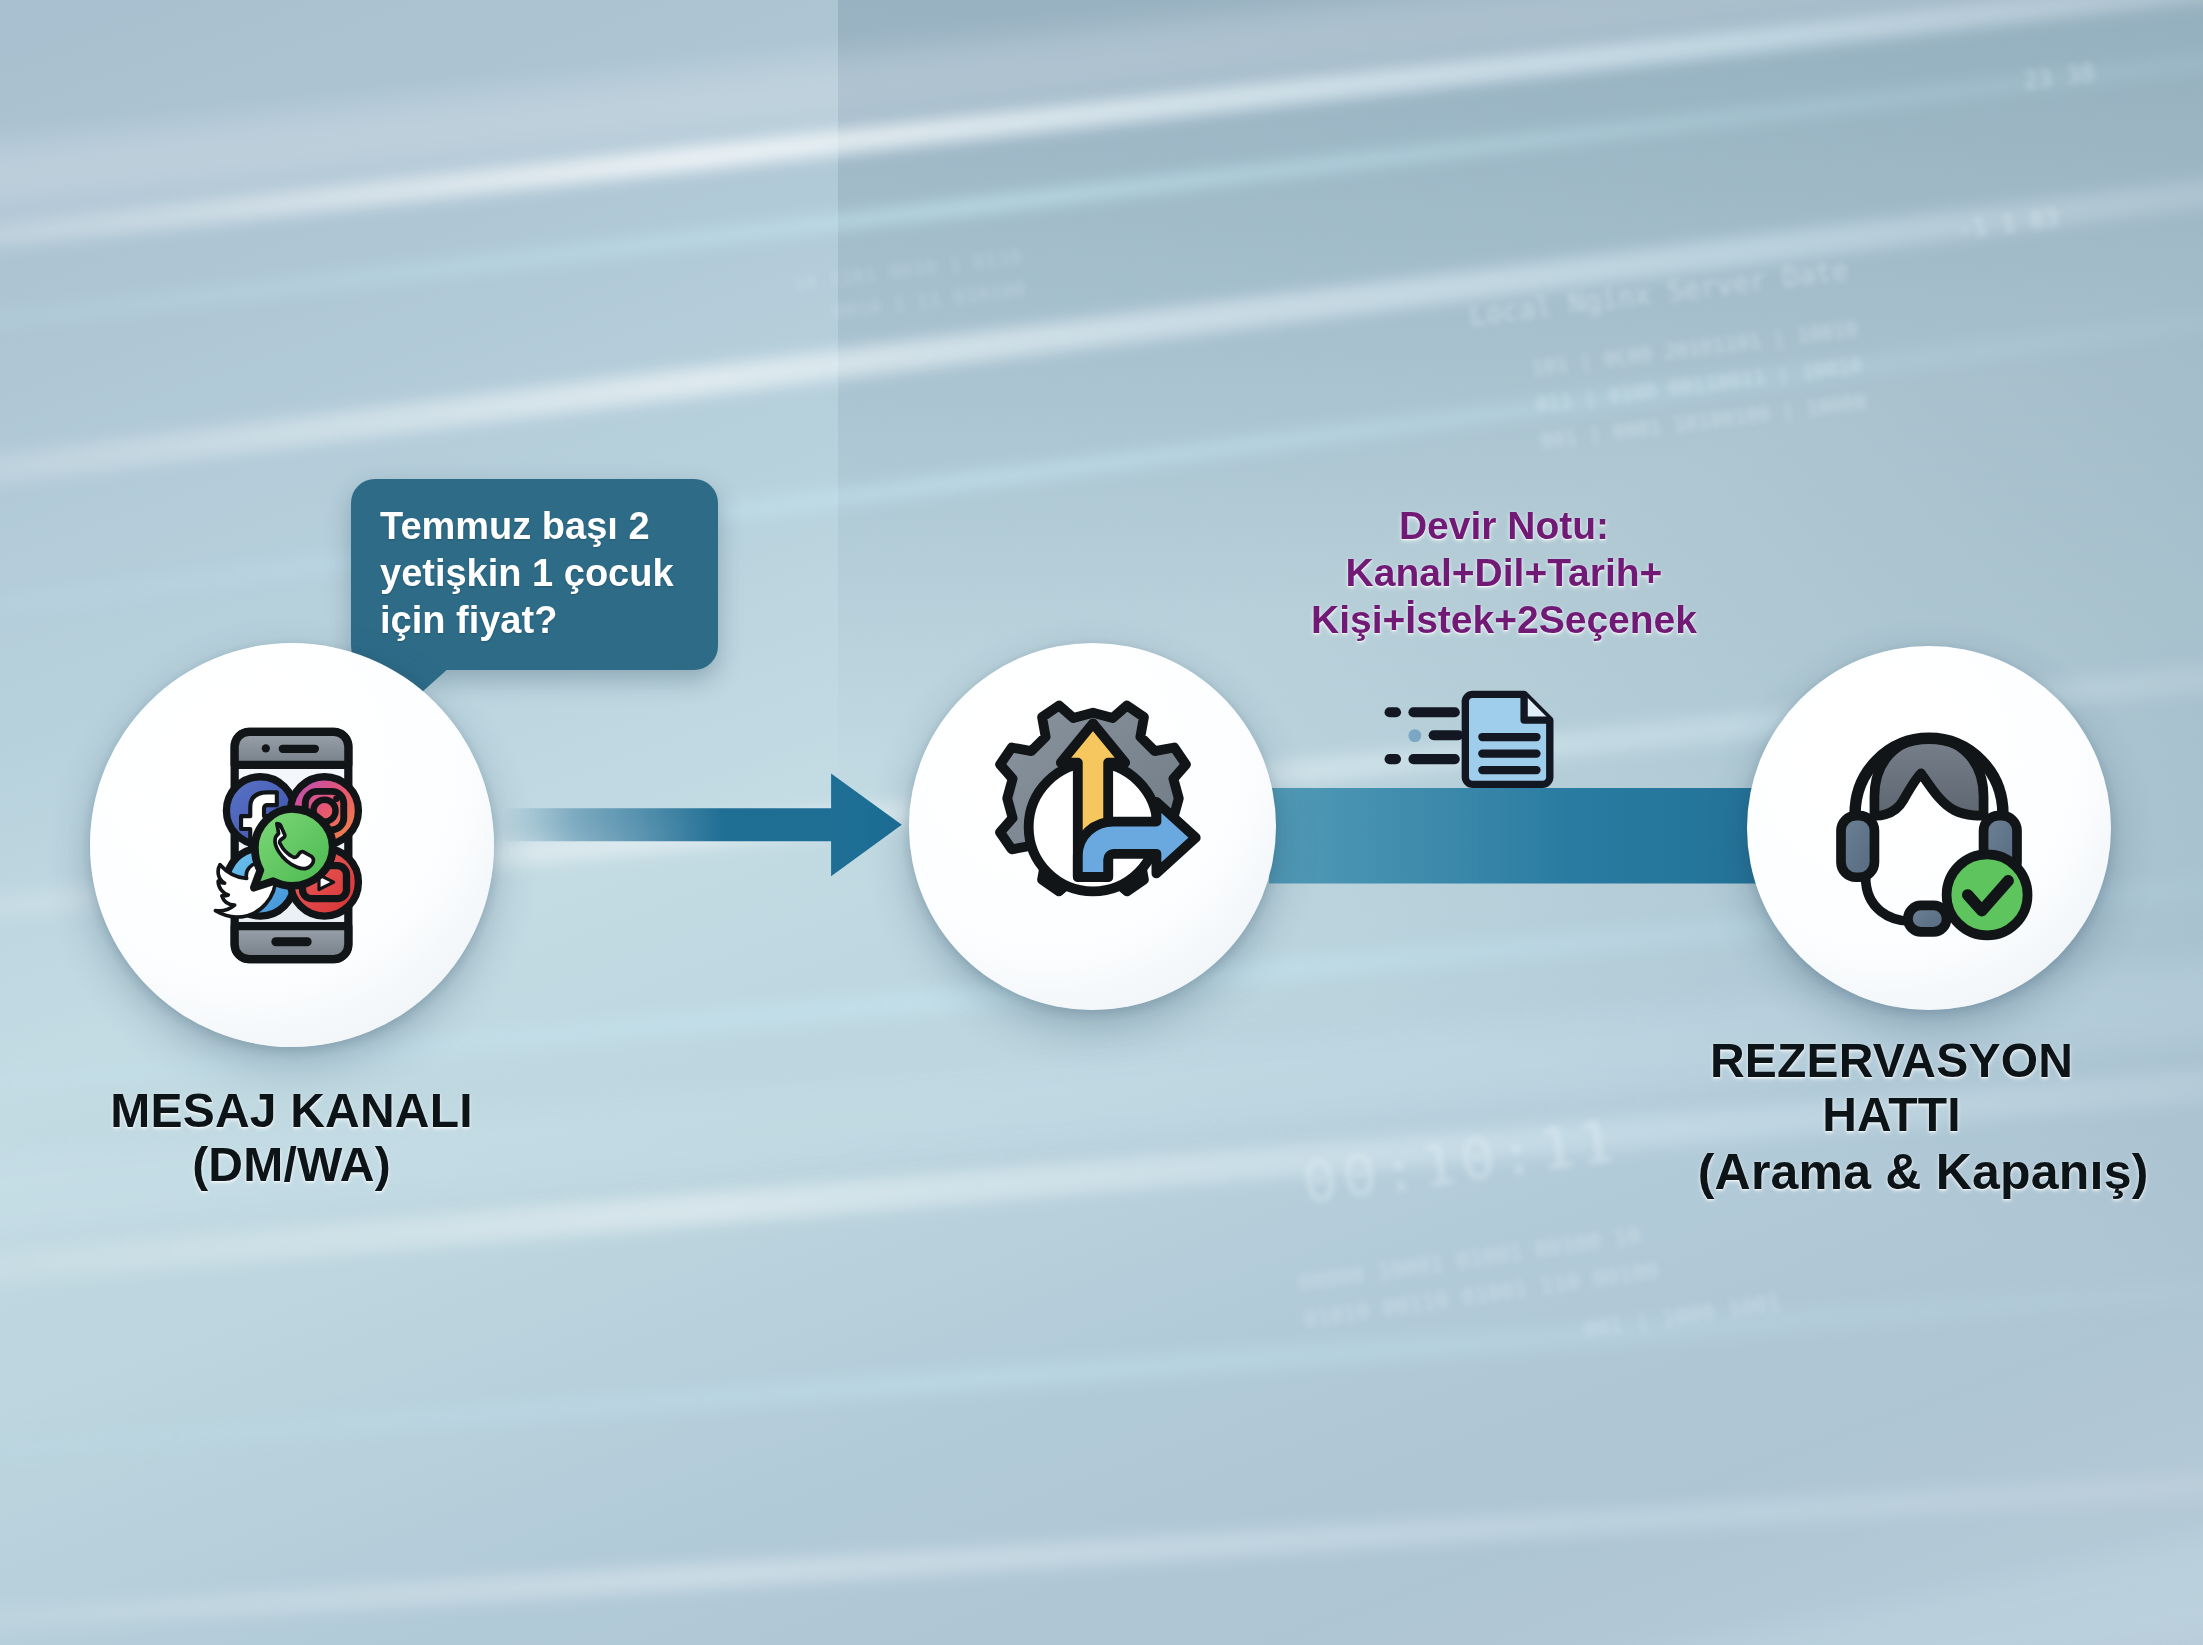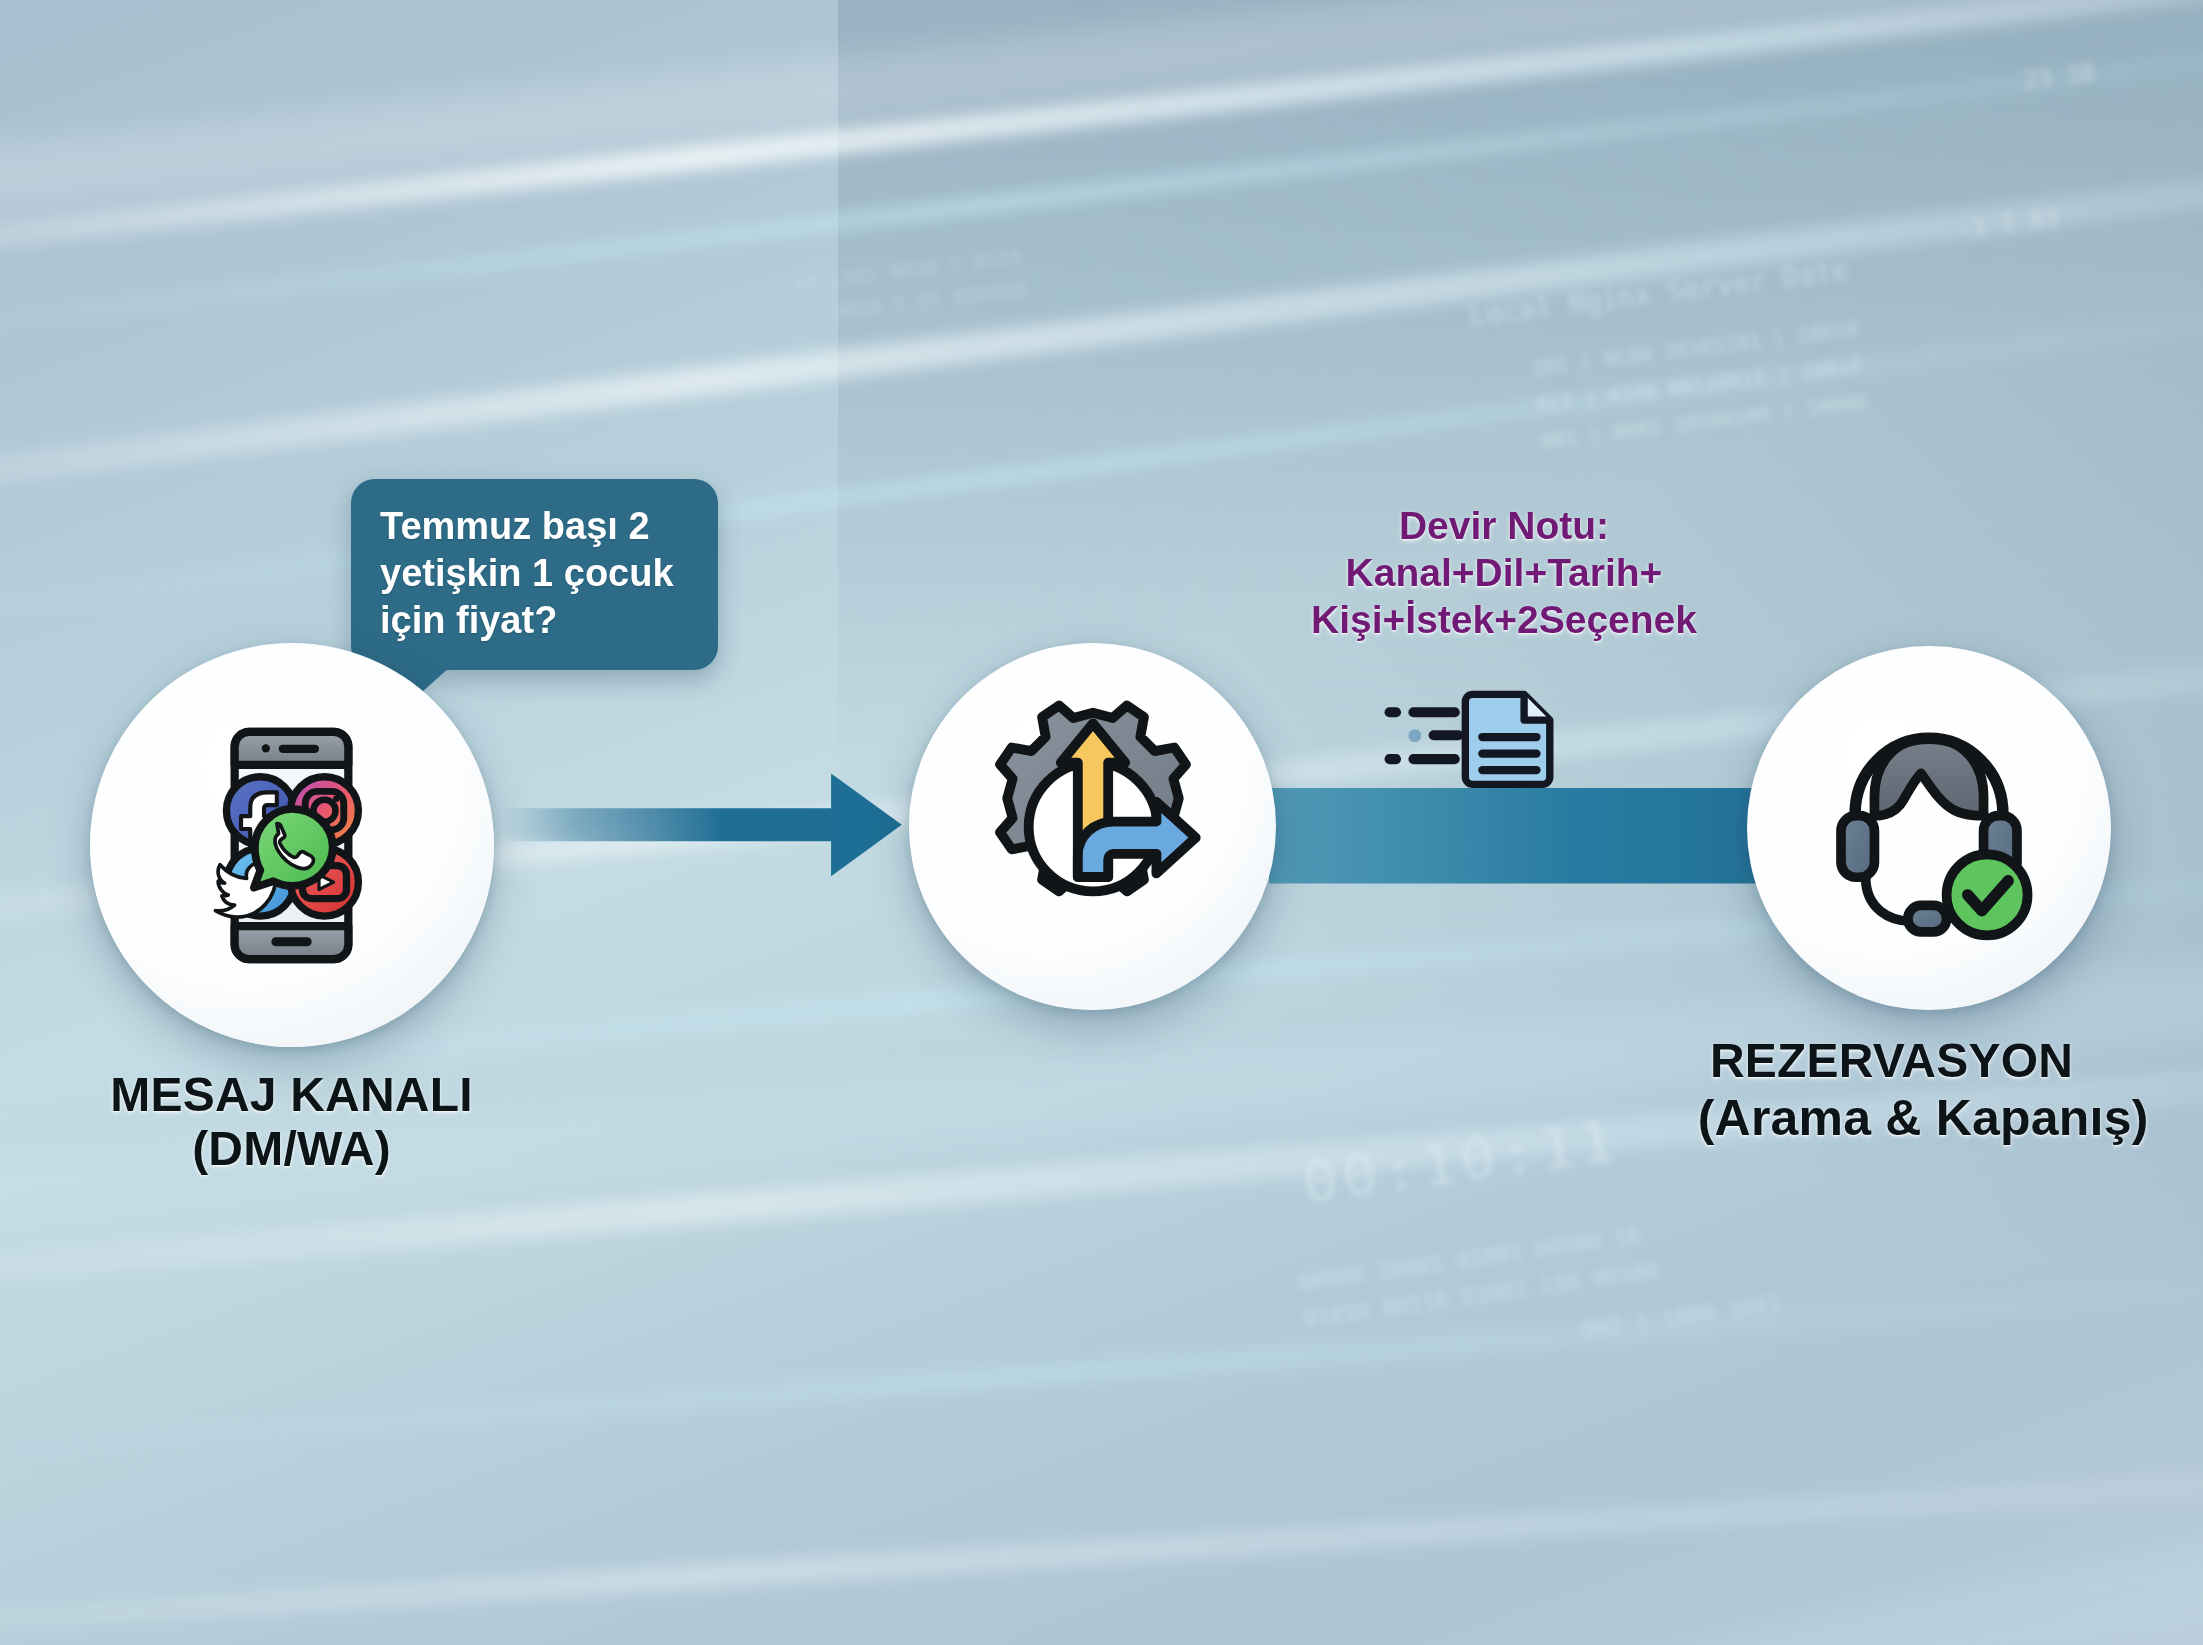--- a/index.html
+++ b/index.html
@@ -280,21 +280,21 @@
           <rect x="162" y="172" width="48" height="36" rx="10" fill="none" stroke="#121517" stroke-width="8"></rect>
           <path d="M180 182 l16 8 l-16 8 z" fill="#fff" stroke="#121517" stroke-width="3.5" stroke-linejoin="round"></path>
         </g>
 
         <g>
           <path d="M150 110 c25 0 45 19 45 42 c0 23 -20 42 -45 42 c-7 0 -14 -2 -20 -5 l-21 7 l7 -19 c-4 -7 -6 -16 -6 -25 c0 -23 20 -42 40 -42 z" fill="url(#wag)" stroke="#121517" stroke-width="8.5" stroke-linejoin="round"></path>
           <path d="M136 137 c0 0 -4 3 -4 8 c0 7 6 16 13 22 c7 6 16 9 21 8 c5 -1 8 -6 8 -9 c0 -2 -1 -3 -2 -4 l-9 -5 c-2 -1 -3 0 -4 1 l-3 4 c-1 1 -2 1 -3 1 c-3 -1 -7 -4 -10 -7 c-3 -3 -5 -7 -6 -9 c0 -1 0 -2 1 -3 l4 -3 c1 -1 1 -3 0 -4 l-4 -9 c-1 -2 -2 -2 -4 -2 z" fill="#ffffff" stroke="#121517" stroke-width="4" stroke-linejoin="round"></path>
         </g>
       </svg>
     </div>
-    <div class="caption" style="margin-top:21px;">
+    <div class="caption" style="margin-top:37px;">
       <div class="cap-main" style="font-size:48px;line-height:1.12;">MESAJ KANALI</div>
       <div class="cap-sub" style="font-size:48px;line-height:1.14;">(DM/WA)</div>
     </div>
   </div>
 
   <div class="node" style="left:909px;top:643px;width:367px;">
     <div class="disc" style="width:367px;height:367px;">
       <svg width="268" height="268" viewBox="0 0 300 300">
         <defs>
           <linearGradient id="gg" x1="0" y1="0" x2="1" y2="1">
@@ -346,20 +346,21 @@
         <rect x="126" y="238" width="44" height="30" rx="15" fill="url(#cup)" stroke="#121517" stroke-width="11"></rect>
 
         <g>
           <circle cx="216" cy="226" r="46" fill="#5ec45e" stroke="#121517" stroke-width="11"></circle>
           <path d="M194 226 l16 18 l30 -34" fill="none" stroke="#121517" stroke-width="13" stroke-linecap="round" stroke-linejoin="round"></path>
         </g>
       </svg>
     </div>
     <div class="caption" style="margin-top:24px;width:514px;margin-left:-75px;">
       <div class="cap-main" style="font-size:48px;line-height:1.12;">REZERVASYON</div>
+      <div class="cap-main" style="font-size:48px;line-height:1.12;">HATTI</div>
       <div class="cap-sub" style="font-size:50px;line-height:1.14;margin-top:2px;text-align:right;">(Arama &amp; Kapanış)</div>
     </div>
   </div>
 
   <div class="note" style="left:1265px;top:503px;width:478px;">Devir Notu:
 Kanal+Dil+Tarih+
 Kişi+İstek+2Seçenek</div>
 
   <div class="note-icon" style="left:1377px;top:687px;">
     <svg viewBox="0 0 200 110">

